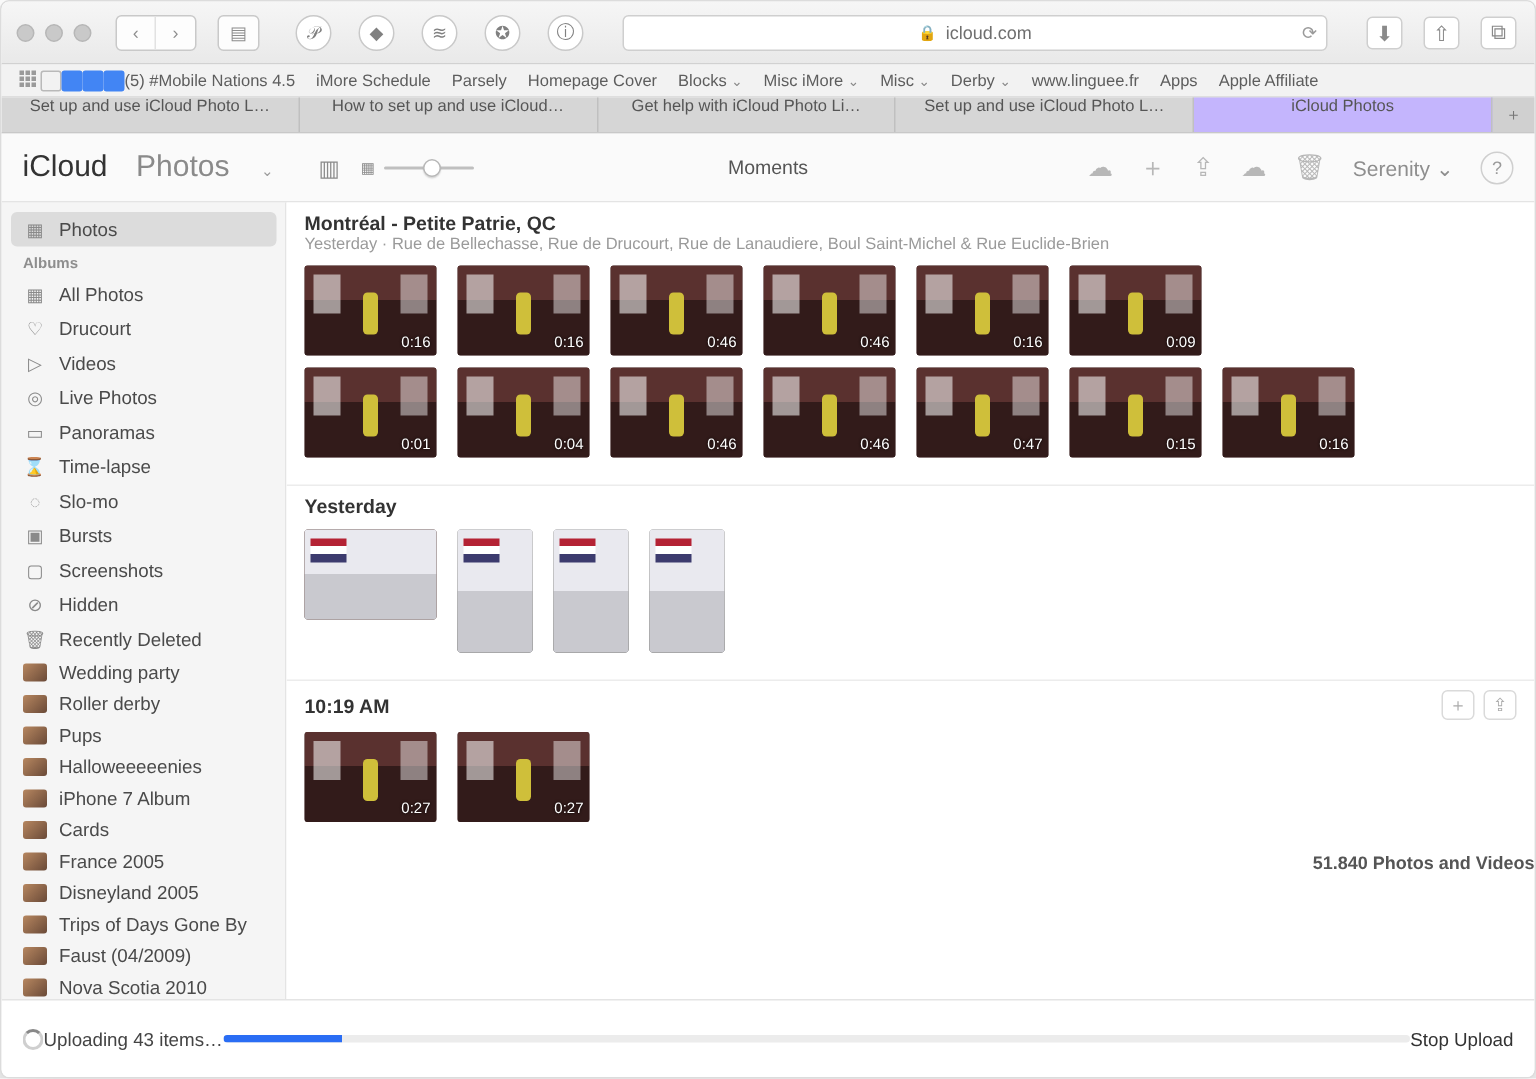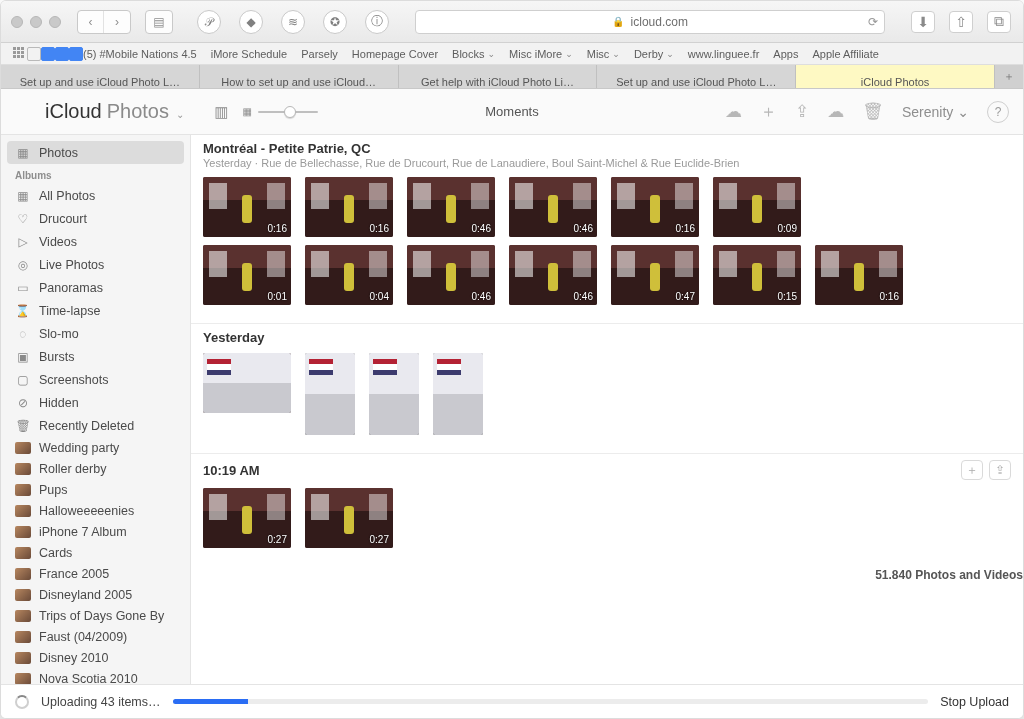--- a/index.html
+++ b/index.html
@@ -21,26 +21,26 @@
   .rightbtns .rb { width: 24px; height: 22px; border: 1px solid #cfcfcf; border-radius: 4px; display: flex; align-items: center; justify-content: center; background: #fff; }
   
   .favbar { height: 22px; background: #f2f2f2; border-bottom: 1px solid #dedede; display: flex; align-items: center; gap: 0; padding: 0 12px; font-size: 11px; color: #5d5d5d; overflow: hidden; }
   .favbar .grid { width: 14px; height: 14px; display: grid; grid-template-columns: repeat(3,3px); grid-template-rows: repeat(3,3px); gap: 1px; }
   .favbar .grid i { background: #9a9a9a; }
   .favbar .sq { width: 14px; height: 14px; border: 1px solid #b9b9b9; border-radius: 2px; display: inline-block; }
   .favbar .favitem { display: flex; align-items: center; gap: 3px; white-space: nowrap; }
   .caret { font-size: 9px; color: #888; }
   
   .tabbar { height: 24px; background: #d6d6d6; border-bottom: 1px solid #c8c8c8; display: flex; font-size: 11px; color: #555; }
-  .tab { flex: 1; min-width: 0; border-right: 1px solid #c0c0c0; display: flex; align-items: flex-end; justify-content: center; padding: 0 8px; position: relative; white-space: nowrap; text-overflow: ellipsis; overflow: hidden; }
-  .tab.active { background: #fef9c3; }
+  .tab { flex: 1; min-width: 0; border-right: 1px solid #c0c0c0; display: flex; align-items: flex-start; justify-content: center; padding: 0 8px; position: relative; white-space: nowrap; text-overflow: ellipsis; overflow: hidden; }
+  .tab.active { background: #c4b5fd; }
   .addtab { width: 28px; display: flex; align-items: center; justify-content: center; color: #777; background: #d0d0d0; }
   
   .apptoolbar { height: 46px; border-bottom: 1px solid #e4e4e4; display: flex; align-items: center; padding: 0 14px; gap: 10px; background: #fafafa; }
-  .brand { display: flex; align-items: baseline; gap: 5px; color: #333; margin-left: 30px; }
+  .brand { display: flex; align-items: baseline; gap: 19px; color: #333; }
   .brand .b1 { font-size: 20px; font-weight: 400; }
   .brand .b2 { font-size: 20px; color: #8a8a8a; font-weight: 300; }
   .brand .dd { font-size: 10px; color: #9a9a9a; margin-left: 2px; }
   .toolicons { display: flex; align-items: center; gap: 14px; margin-left: 20px; color: #8b8b8b; }
   .slider { position: relative; width: 60px; height: 2px; background: #bfbfbf; border-radius: 2px; }
   .slider .knob { position: absolute; top: -5px; left: 26px; width: 12px; height: 12px; border-radius: 50%; background: #fff; border: 1px solid #b8b8b8; box-shadow: 0 1px 1px rgba(0,0,0,.15); }
   .apptitle { position: absolute; left: 50%; transform: translateX(-50%); font-size: 13px; color: #555; }
   .toolbar-spacer { flex: 1; }
   .toolright { display: flex; align-items: center; gap: 18px; color: #b7b7b7; }
   .toolright .ti { font-size: 17px; }
@@ -68,21 +68,21 @@
   .scene-gym::after { content:""; position:absolute; top:6px; right:6px; width:18px; height:26px; background: rgba(255,255,255,.45); }
   .scene-gym .person { position:absolute; left:44%; top:18px; width:10px; height:28px; background:#cfbf3a; border-radius:3px; }
   .scene-arena { background: linear-gradient(#e9e9ef 0%, #e9e9ef 50%, #c9c9cf 50%, #c9c9cf 100%); }
   .scene-arena::before { content:""; position:absolute; left:4px; top:6px; width:24px; height:16px; background: linear-gradient(#b42234 33%, #fff 33% 66%, #3c3b6e 66%); }
   .dur { position: absolute; right: 4px; bottom: 3px; font-size: 10px; color: #fff; text-shadow: 0 0 2px #000; }
   .divider { height: 1px; background: #ececec; margin: 4px 0 0 0; }
   .sec-actions { margin-left: auto; display: flex; gap: 6px; }
   .sec-actions .ab { width: 22px; height: 20px; border: 1px solid #dadada; border-radius: 4px; display: flex; align-items: center; justify-content: center; color: #acacac; font-size: 12px; background: #fff; }
   .count-footer { text-align: right; font-size: 12px; font-weight: 700; color: #555; padding: 6px 0 12px; }
   
-  .status { height: 34px; border-top: 1px solid #e4e4e4; display: flex; align-items: center; padding: 0 14px; gap: 12px; font-size: 12.5px; color: #444; background: #fff; }
+  .status { height: 52px; border-top: 1px solid #e4e4e4; display: flex; align-items: center; padding: 0 14px; font-size: 12.5px; color: #444; background: #fff; }
   .spinner { width: 14px; height: 14px; border: 2px solid #cfcfcf; border-top-color: #888; border-radius: 50%; }
   .progress { flex: 1; height: 5px; background: #ececec; border-radius: 3px; overflow: hidden; }
   .progress .fill { width: 10%; height: 100%; background: #2a6df4; }
   .stop { color: #333; font-size: 12.5px; }
   
   ::-webkit-scrollbar { width: 8px; }
   ::-webkit-scrollbar-thumb { background: rgba(0,0,0,.15); border-radius: 4px; }
 </style>
 </head>
 <body>
@@ -292,24 +292,20 @@
           <div class="side-item">
             <span class="thumb-album"></span>
             <span>Trips of Days Gone By</span>
           </div>
           <div class="side-item">
             <span class="thumb-album"></span>
             <span>Faust (04/2009)</span>
           </div>
           <div class="side-item">
             <span class="thumb-album"></span>
-            <span>Disney 2010</span>
-          </div>
-          <div class="side-item">
-            <span class="thumb-album"></span>
             <span>Nova Scotia 2010</span>
           </div>
         </div>
     </div>
 
     <div class="main">
       <div id="moments-host">
           <div class="section">
             <div class="sec-title-row">
               <div class="sec-title">Montréal - Petite Patrie, QC</div>

